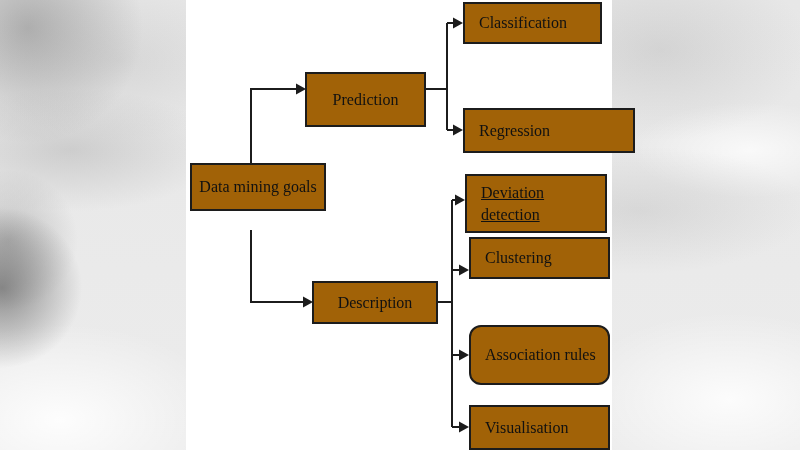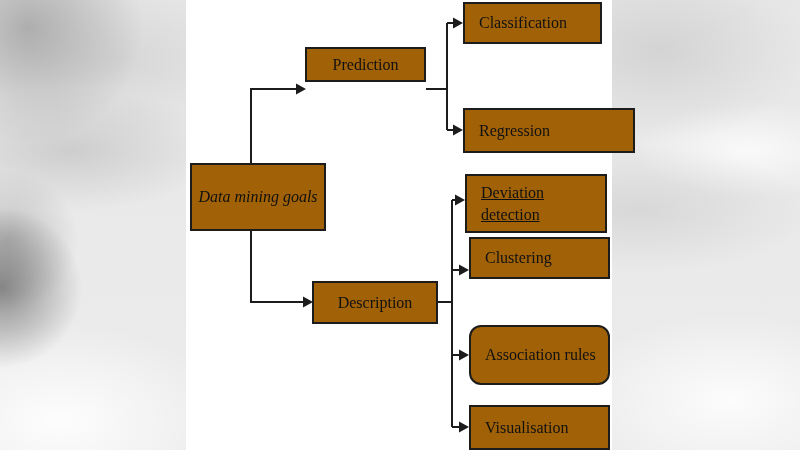--- a/index.html
+++ b/index.html
@@ -37,22 +37,22 @@
     border: 2px solid #1c1c1c;
     color: #111111;
     font-size: 16px;
     line-height: 1.35;
     display: flex;
     align-items: center;
   }
   .node.center { justify-content: center; text-align: center; }
   .node.leftpad { padding-left: 14px; text-align: left; }
 
-  .node-root          { left: 190px; top: 163px; width: 136px; height: 68px; font-style: italic; }
-  .node-prediction    { left: 305px; top:  47px; width: 121px; height: 35px; }
+  .node-root          { left: 190px; top: 163px; width: 136px; height: 48px; }
+  .node-prediction    { left: 305px; top:  72px; width: 121px; height: 55px; }
   .node-classification{ left: 463px; top:   2px; width: 139px; height: 42px; }
   .node-regression    { left: 463px; top: 108px; width: 172px; height: 45px; }
   .node-deviation     { left: 465px; top: 174px; width: 142px; height: 59px; text-decoration: underline; }
   .node-clustering    { left: 469px; top: 237px; width: 141px; height: 42px; }
   .node-description   { left: 312px; top: 281px; width: 126px; height: 43px; }
   .node-association   { left: 469px; top: 325px; width: 141px; height: 60px; border-radius: 12px; }
   .node-visualisation { left: 469px; top: 405px; width: 141px; height: 45px; }
 </style>
 </head>
 <body>

